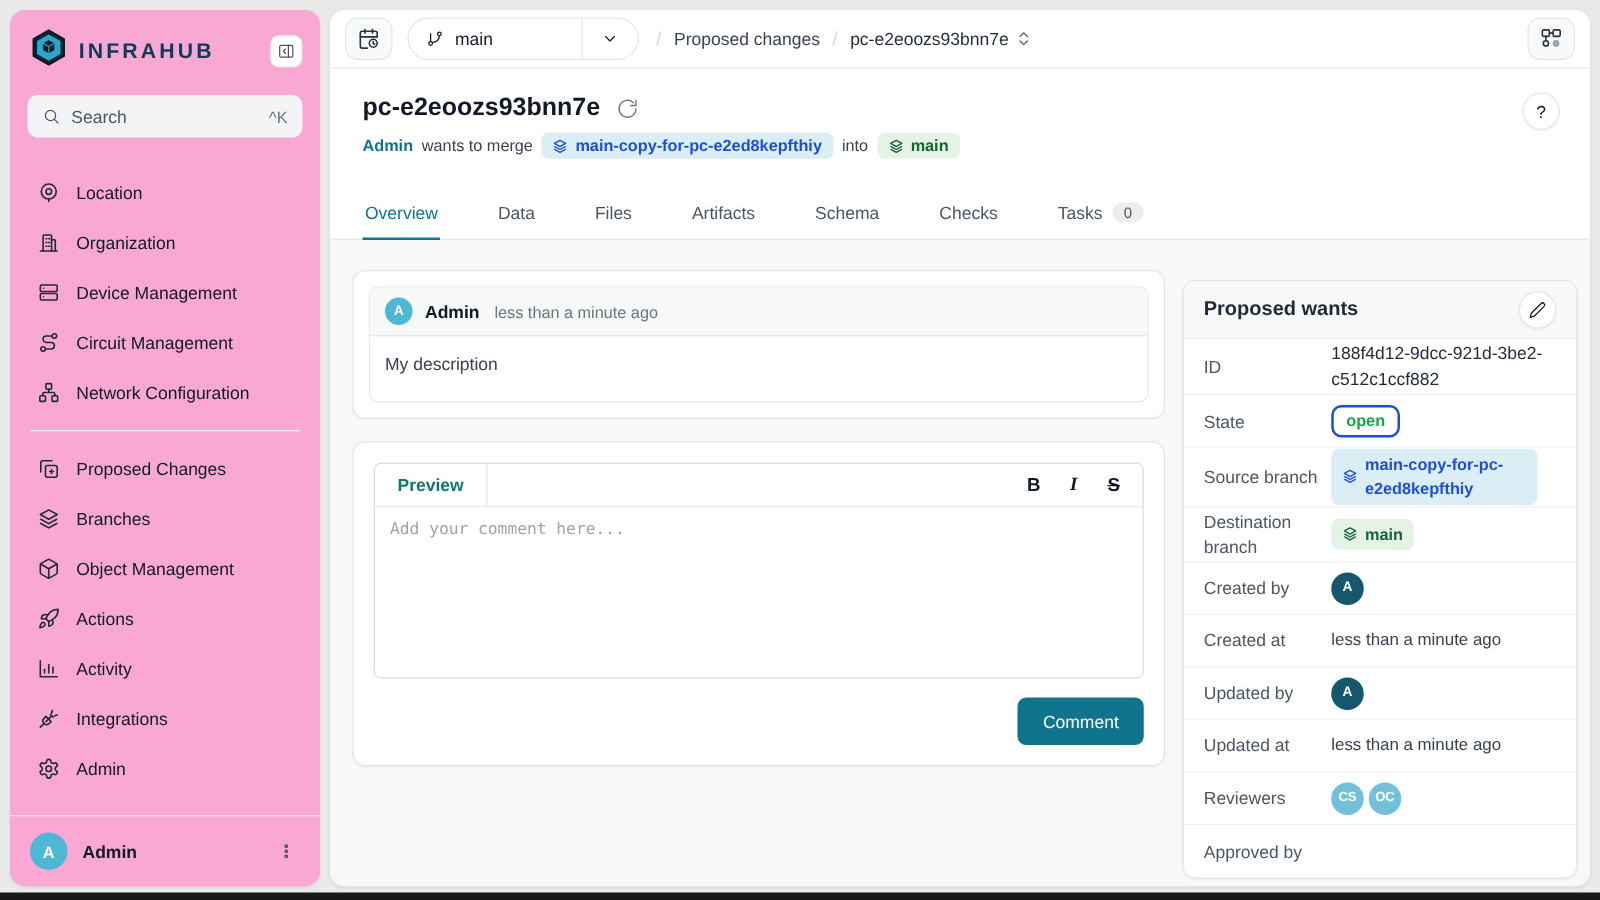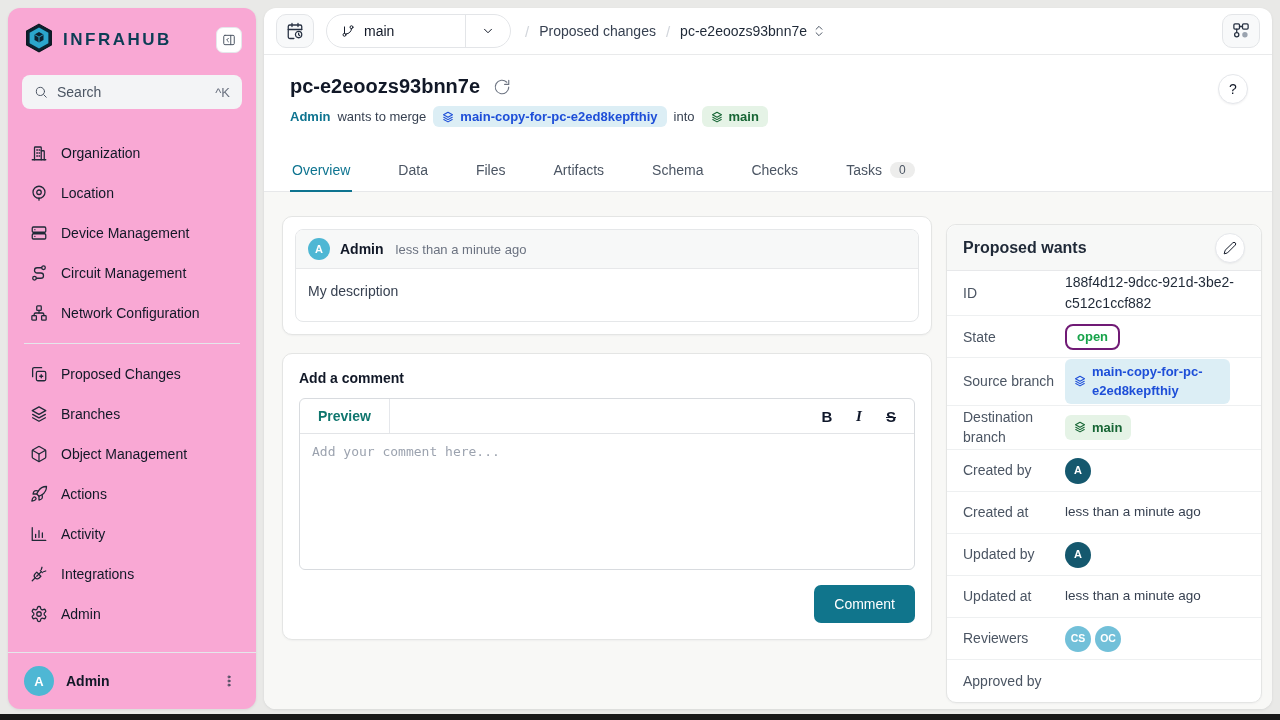--- a/index.html
+++ b/index.html
@@ -105,21 +105,21 @@
   .panel-card { max-height:100%; overflow:hidden; display:flex; flex-direction:column; }
   .panel-header { background:#f7f8f7; border-bottom:1px solid #e7e8ea; padding:8px 16px; min-height:46px;
                   display:flex; align-items:center; justify-content:space-between; border-radius:10px 10px 0 0; }
   .panel-title { font-size:16px; font-weight:700; color:#1f2937; }
   .edit-btn { width:30px; height:30px; border-radius:50%; border:1px solid #e5e7eb; background:#fff;
               box-shadow:0 1px 2px rgba(16,24,40,.06); display:flex; align-items:center; justify-content:center;
               color:#111827; cursor:pointer; }
   .prow { display:flex; align-items:center; padding:9px 16px; border-bottom:1px solid #eef0f1; min-height:42px; }
   .prow-label { width:102px; flex-shrink:0; font-size:14px; color:#4b5563; line-height:1.45; }
   .prow-value { flex:1; font-size:14px; color:#1f2937; line-height:1.5; }
-  .state-badge { display:inline-block; border:2px solid #701a75; color:#17a34a; background:#fff; font-weight:700;
+  .state-badge { display:inline-block; border:2px solid #1d4ed8; color:#17a34a; background:#fff; font-weight:700;
                  font-size:13px; padding:1px 10px 2px; border-radius:8px; }
   .av-dark { width:26px; height:26px; background:#15586e; font-size:11px; }
   .av-rev { width:26px; height:26px; background:#72c0d9; font-size:10.5px; }
   .rev-group { display:flex; gap:4px; }
   .muted-sm { font-size:13.5px; color:#374151; }
 </style>
 </head>
 <body>
 
 <div class="app">
@@ -151,37 +151,37 @@
           <path d="M16.7 16.7L21 21"></path>
         </svg>
       <span class="ph">Search</span>
       <span class="kbd">^K</span>
     </div>
 
     <nav class="nav first">
       <div class="nav-item">
         <span class="nicon">
             <svg class="ic" viewBox="0 0 24 24">
+              <circle cx="12" cy="11" r="8"></circle>
+              <circle cx="12" cy="11" r="3"></circle>
+              <path d="M12 19v2.5"></path>
+            </svg>
+          </span>
+        <span>Location</span>
+      </div>
+      <div class="nav-item">
+        <span class="nicon">
+            <svg class="ic" viewBox="0 0 24 24">
               <path d="M6 21V5a1 1 0 0 1 1-1h7a1 1 0 0 1 1 1v16"></path>
               <path d="M15 9h3a1 1 0 0 1 1 1v11"></path>
               <path d="M3 21h18"></path>
               <path d="M9 8h1M12 8h1M9 12h1M12 12h1M9 16h1M12 16h1"></path>
             </svg>
           </span>
         <span>Organization</span>
-      </div>
-      <div class="nav-item">
-        <span class="nicon">
-            <svg class="ic" viewBox="0 0 24 24">
-              <circle cx="12" cy="11" r="8"></circle>
-              <circle cx="12" cy="11" r="3"></circle>
-              <path d="M12 19v2.5"></path>
-            </svg>
-          </span>
-        <span>Location</span>
       </div>
       <div class="nav-item">
         <span class="nicon">
             <svg class="ic" viewBox="0 0 24 24">
               <rect x="3" y="4" width="18" height="7" rx="1.5"></rect>
               <rect x="3" y="13" width="18" height="7" rx="1.5"></rect>
               <path d="M6.5 7.5h.01M6.5 16.5h.01"></path>
             </svg>
           </span>
         <span>Device Management</span>
@@ -407,21 +407,20 @@
             <div class="comment-header">
               <span class="avatar av-sm">A</span>
               <span class="comment-author">Admin</span>
               <span class="comment-time">less than a minute ago</span>
             </div>
             <div class="comment-body">My description</div>
           </div>
         </div>
 
         <div class="card card-composer">
-          <div class="composer-heading">Add a comment</div>
           <div class="editor">
             <div class="editor-header">
               <span class="preview-tab">Preview</span>
               <span class="toolbar">
                 <span class="tool-btn tool-b">B</span>
                 <span class="tool-btn tool-i">I</span>
                 <span class="tool-btn tool-s">S</span>
               </span>
             </div>
             <textarea placeholder="Add your comment here..." style=""></textarea>

